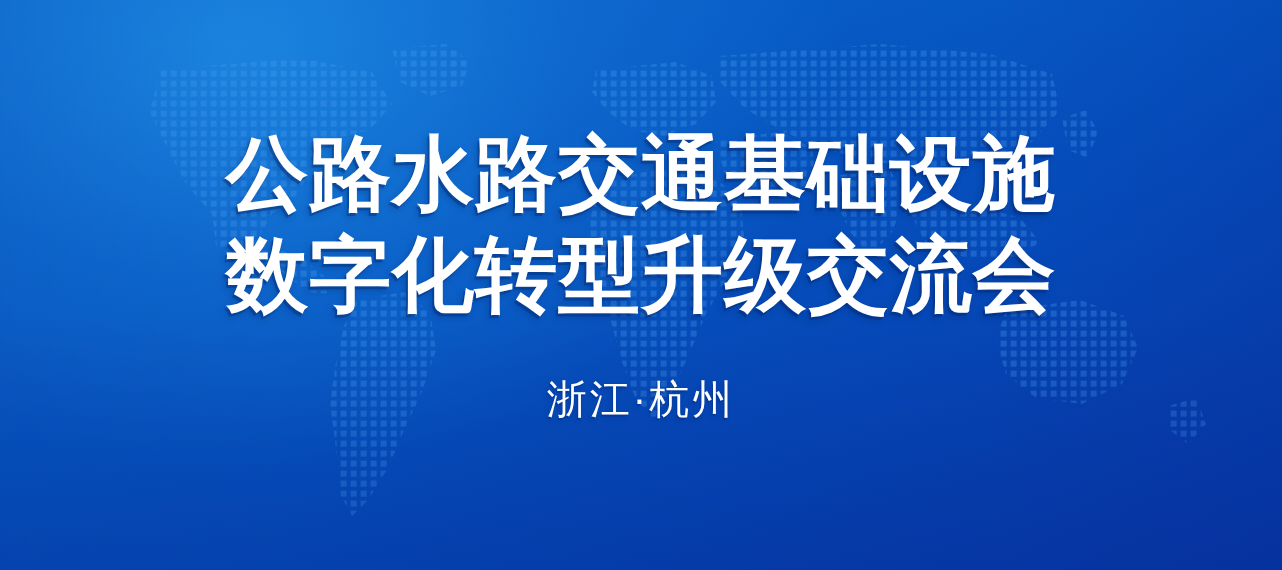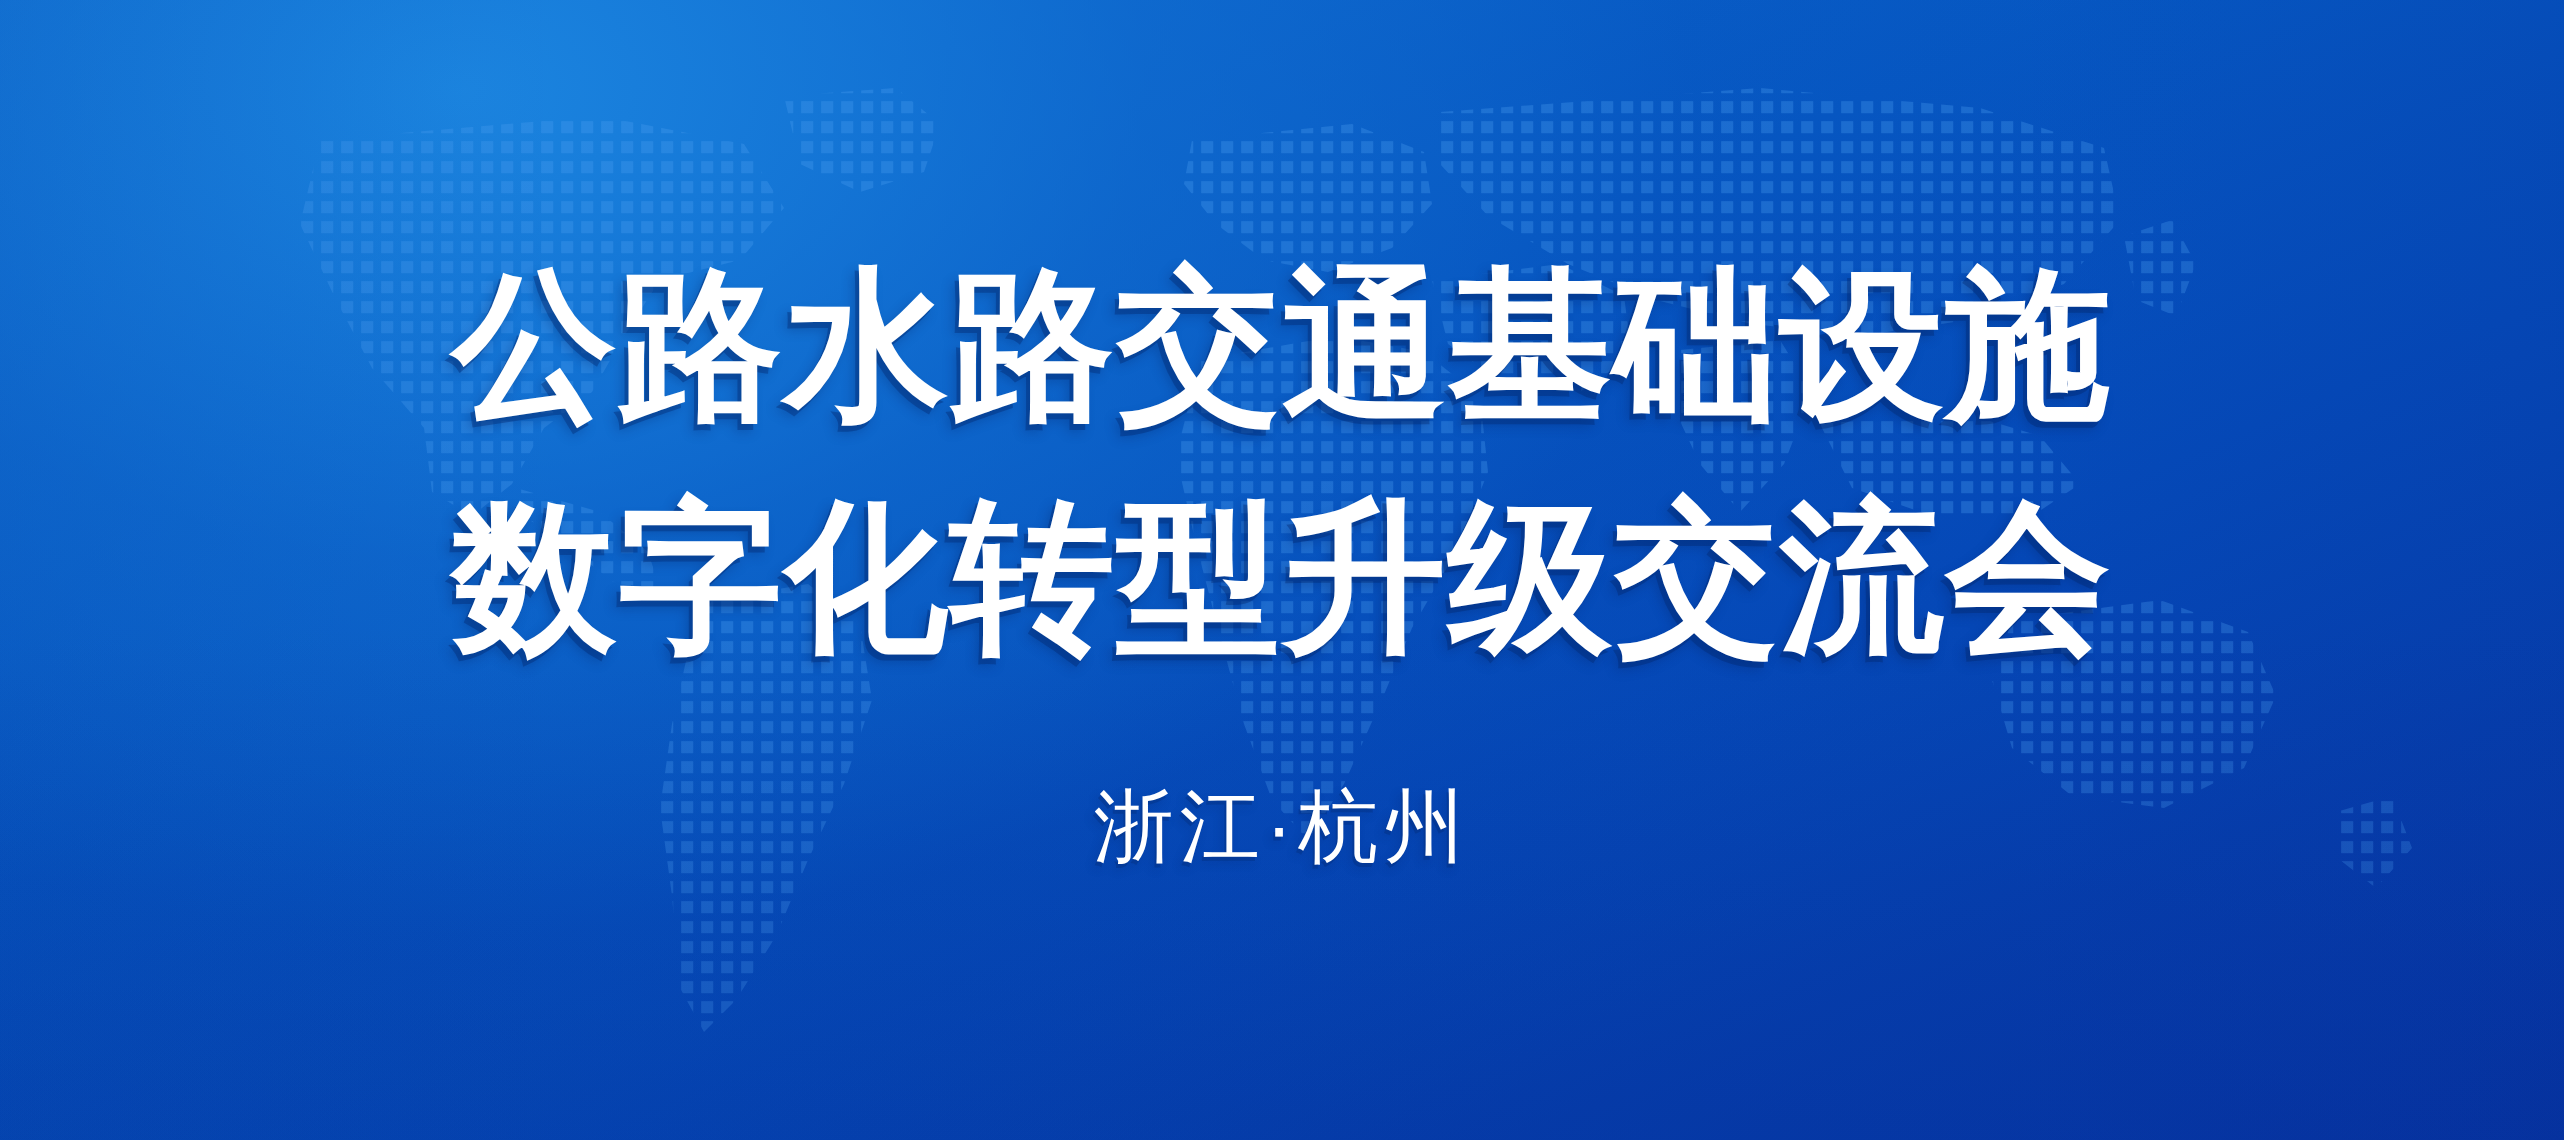--- a/index.html
+++ b/index.html
@@ -63,21 +63,21 @@
     font-size: 82px;
     line-height: 100px;
     letter-spacing: 1px;
     white-space: nowrap;
     text-shadow:
       -2px 3px 0 rgba(3,40,110,0.38),
       -3px 4px 6px rgba(3,34,96,0.28);
     font-family: "Liberation Sans", "DejaVu Sans", sans-serif;
   }
   .title-line.l1 { margin-top: 124px; }
-  .title-line.l2 { margin-top: 16px; }
+  .title-line.l2 { margin-top: 1px; }
 
   .subtitle {
     margin-top: 54px;
     color: #ffffff;
     font-weight: normal;
     font-size: 40px;
     line-height: 40px;
     letter-spacing: 3px;
     white-space: nowrap;
     text-shadow:

